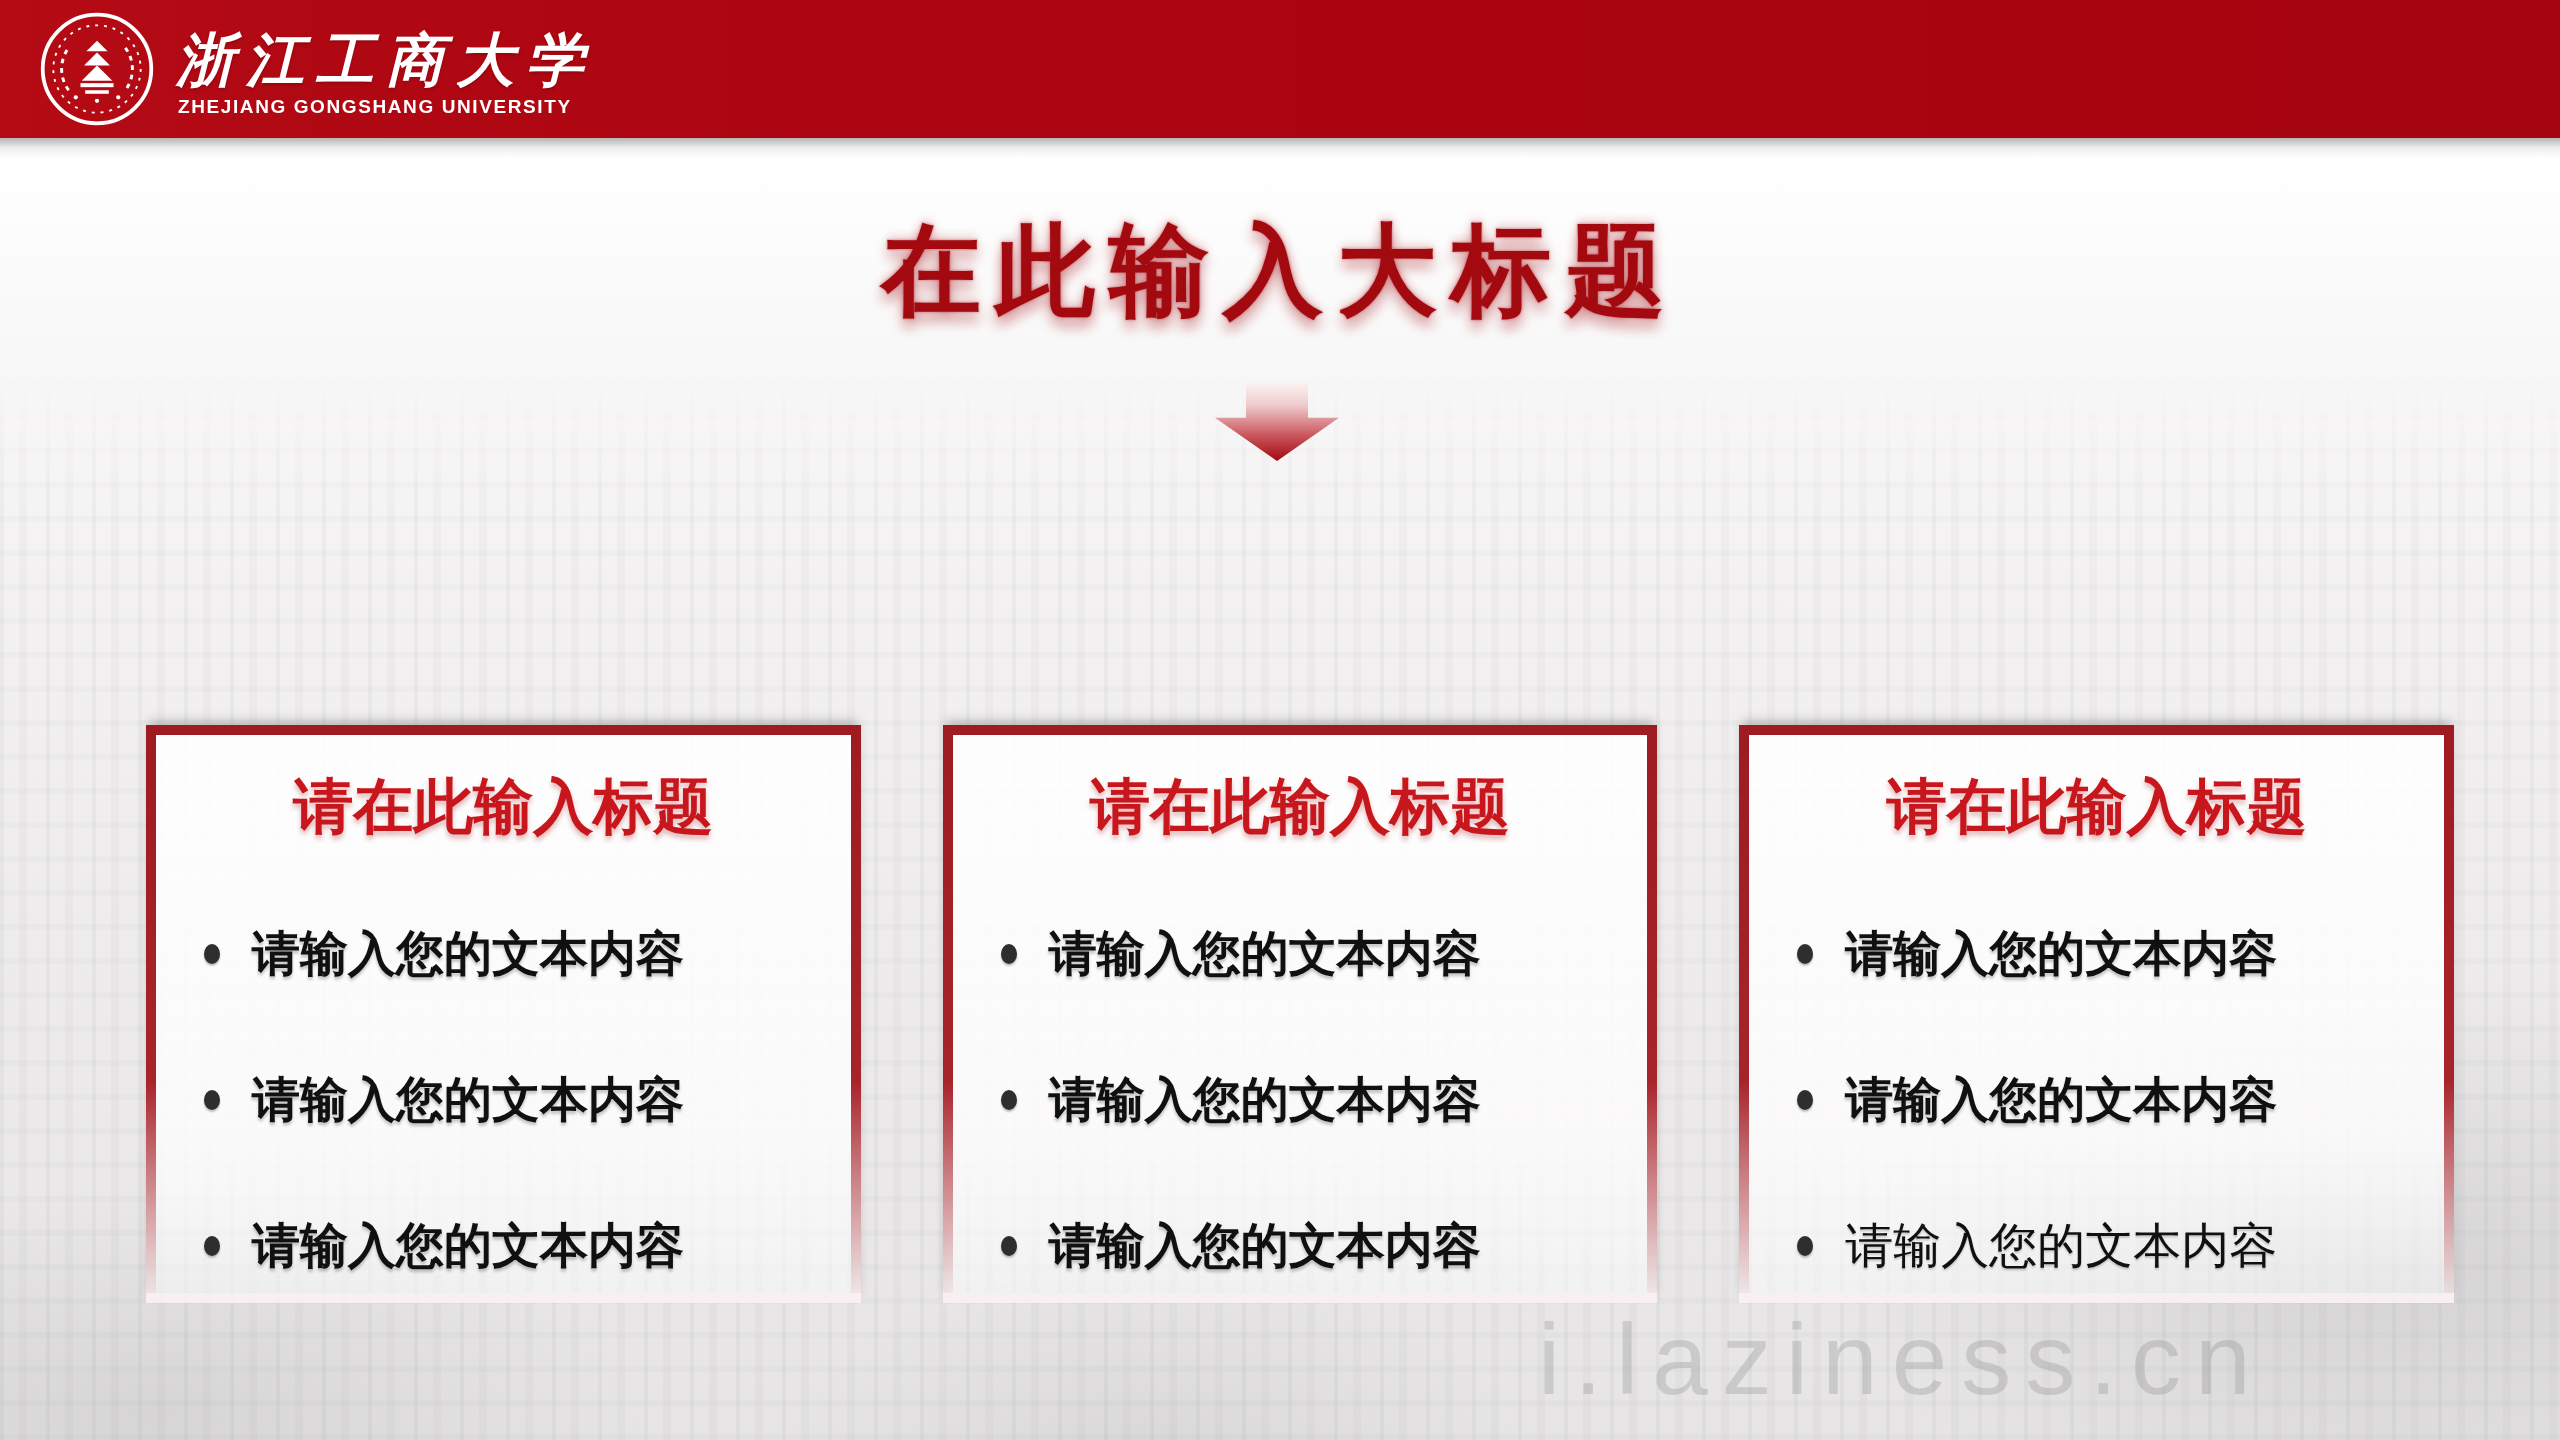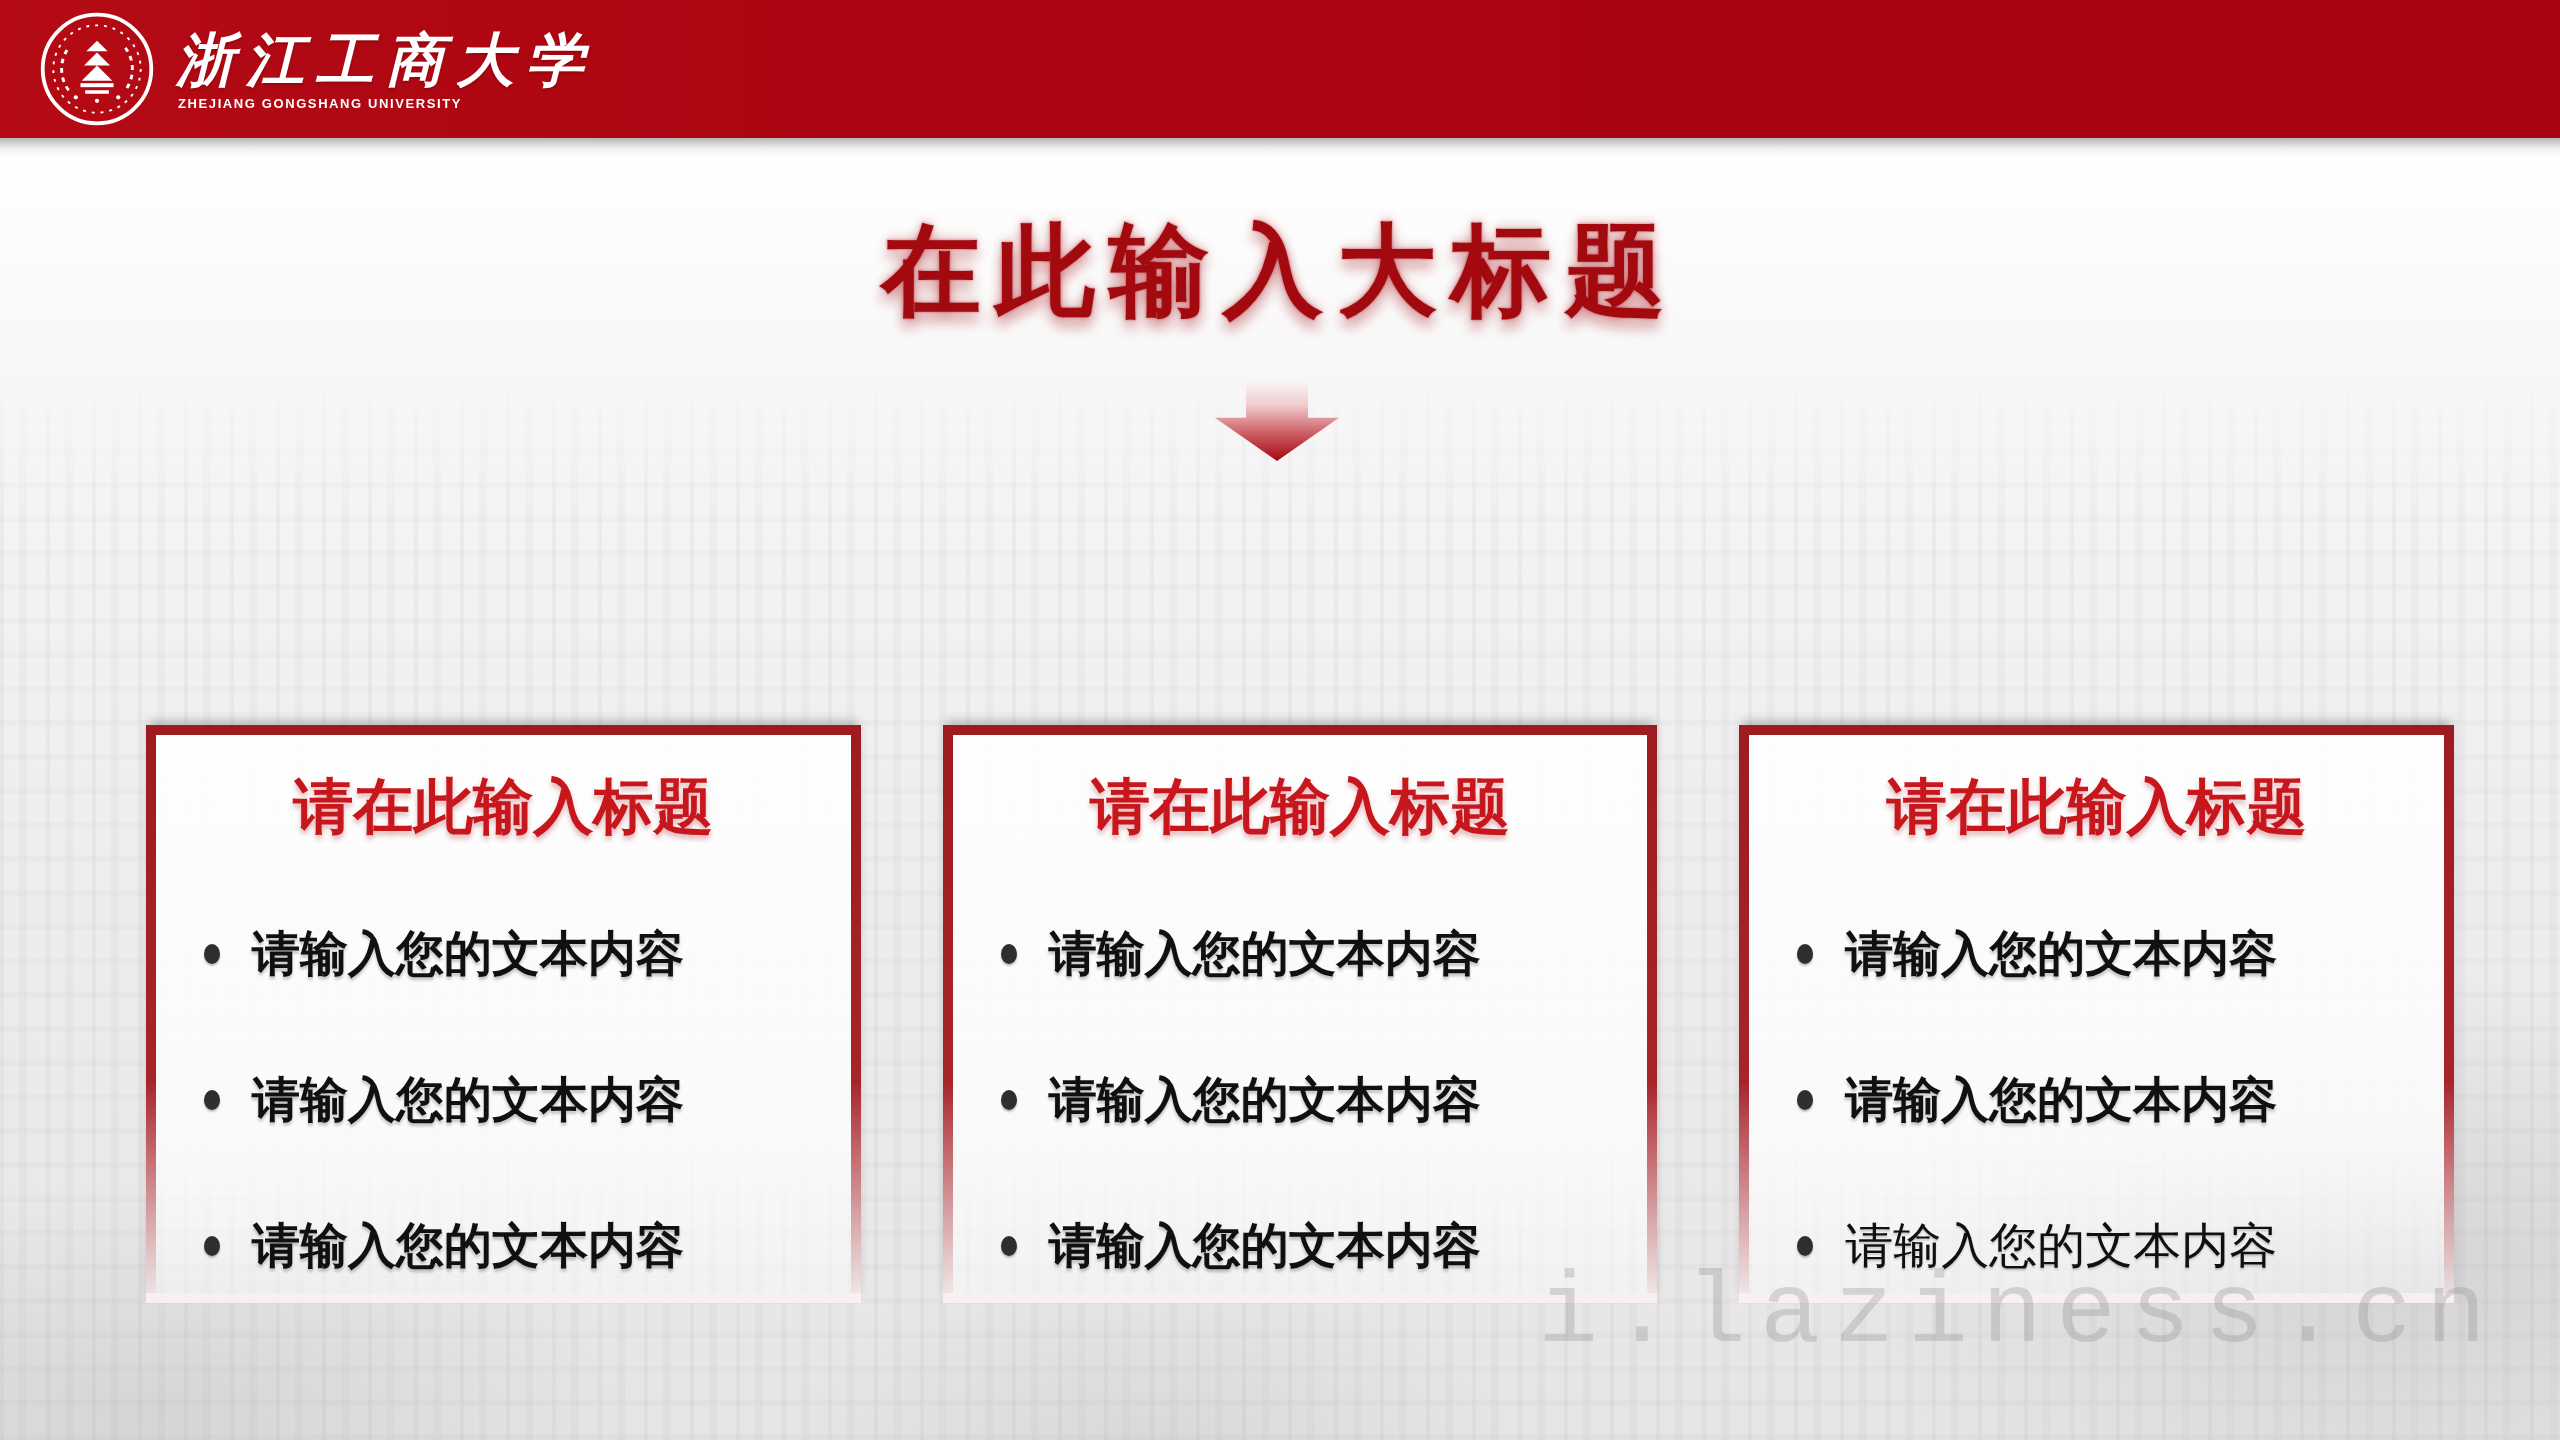--- a/index.html
+++ b/index.html
@@ -34,21 +34,21 @@
     background:linear-gradient(180deg, rgba(120,120,120,0.55), rgba(170,170,170,0.20) 50%, rgba(255,255,255,0));
   }
   .seal{ position:absolute; left:38px; top:10px; width:118px; height:118px; }
   .uni-cn{
     position:absolute; left:176px; top:22px; color:#fff;
     font-size:58px; font-weight:700; letter-spacing:12px; font-style:italic;
     text-shadow:0 2px 3px rgba(90,0,0,0.35);
   }
   .uni-en{
     position:absolute; left:178px; top:96px; color:#fff;
-    font-size:13px; font-weight:700; letter-spacing:1.6px;
+    font-size:19px; font-weight:700; letter-spacing:1.6px;
   }
   
   .main-title{
     position:absolute; left:0; top:205px; width:2560px; text-align:center;
     font-size:100px; font-weight:700; letter-spacing:14px; margin-right:-14px;
     color:var(--title-red,#A30A10);
     text-shadow:0 0 3px rgba(162,10,16,0.55), 0 9px 13px rgba(162,10,16,0.42), 0 -4px 10px rgba(162,10,16,0.18);
     white-space:nowrap;
   }
   
@@ -94,22 +94,22 @@
   .bullet .dot{
     width:16px; height:20px; border-radius:50%; background:#2e2e2e; flex:0 0 auto;
     box-shadow:0 2px 2px rgba(0,0,0,0.25);
   }
   .bullet.serif{
     font-family:"Liberation Serif", serif; font-weight:500;
     text-shadow:0 2px 2px rgba(0,0,0,0.18);
   }
   
   .watermark{
-    position:absolute; left:1538px; top:1258px;
-    font-family:Liberation Mono, monospace; font-size:100px; letter-spacing:14px;
+    position:absolute; left:1538px; top:1302px;
+    font-family:Liberation Sans, sans-serif; font-size:100px; letter-spacing:14px;
     color:rgba(140,140,140,0.30); white-space:nowrap;text-align:right;
   }
 </style>
 </head>
 <body>
 
 <div id="slide" style="--header-red: #AB0511; --banner-red: #D2232B; --title-red: #A30A10; --card-title-red: #C8161D;">
 
   <div class="bg-photo"></div>
   <div class="bg-texture"></div>

